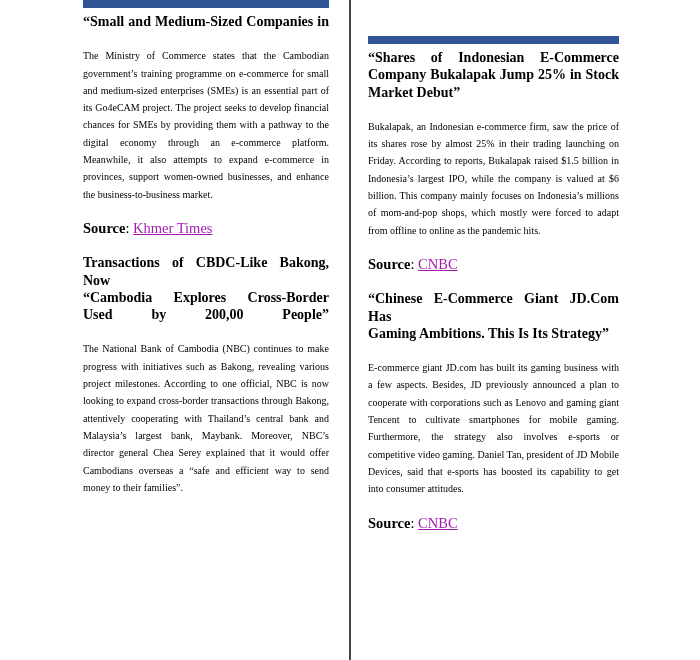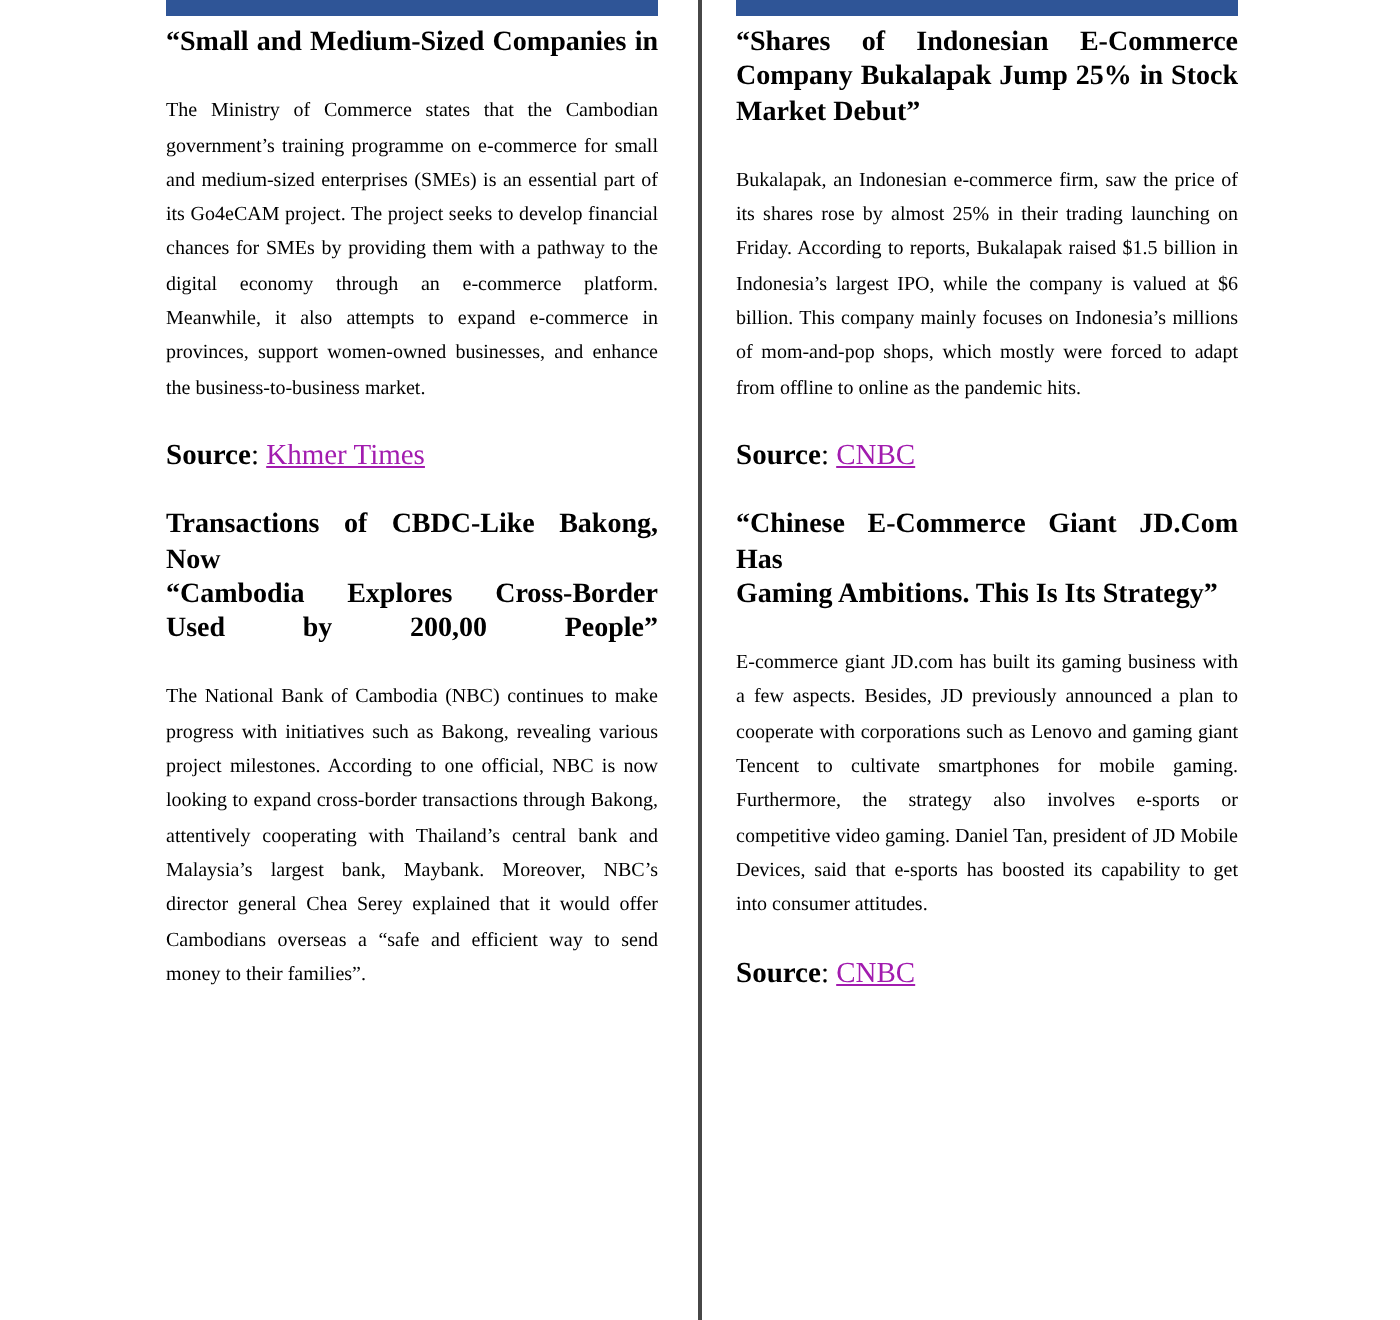--- a/index.html
+++ b/index.html
@@ -16,21 +16,21 @@
     position: relative;
     width: 700px;
     height: 498px;
     background: #ffffff;
   }
   .col {
     position: absolute;
     top: 0;
   }
   .col-left  { left: 83px;  width: 246px; }
-  .col-right { left: 368px; width: 251px; }
+  .col-right { left: 368px; width: 251px; margin-top: 36px; }
   .divider {
     position: absolute;
     left: 349px;
     top: 0;
     width: 2px;
     height: 660px;
     background: #474747;
   }
   .accent-bar {
     height: 8px;

